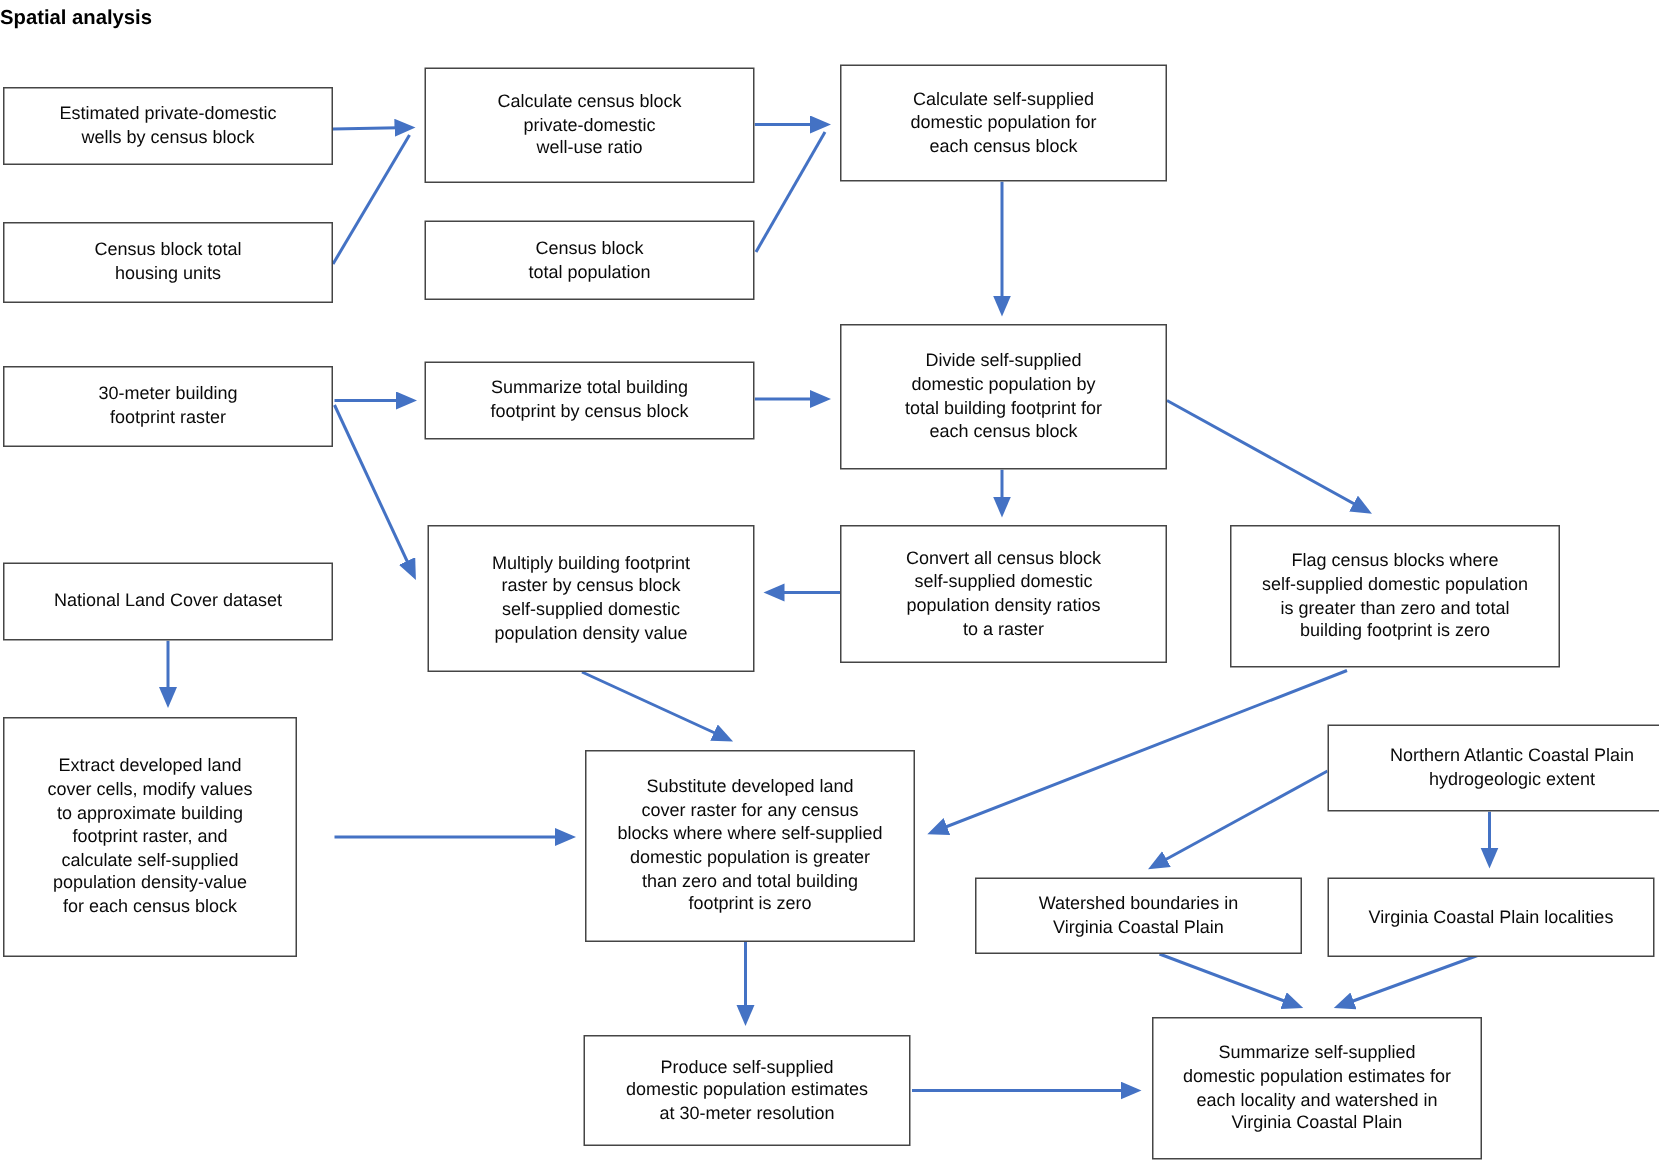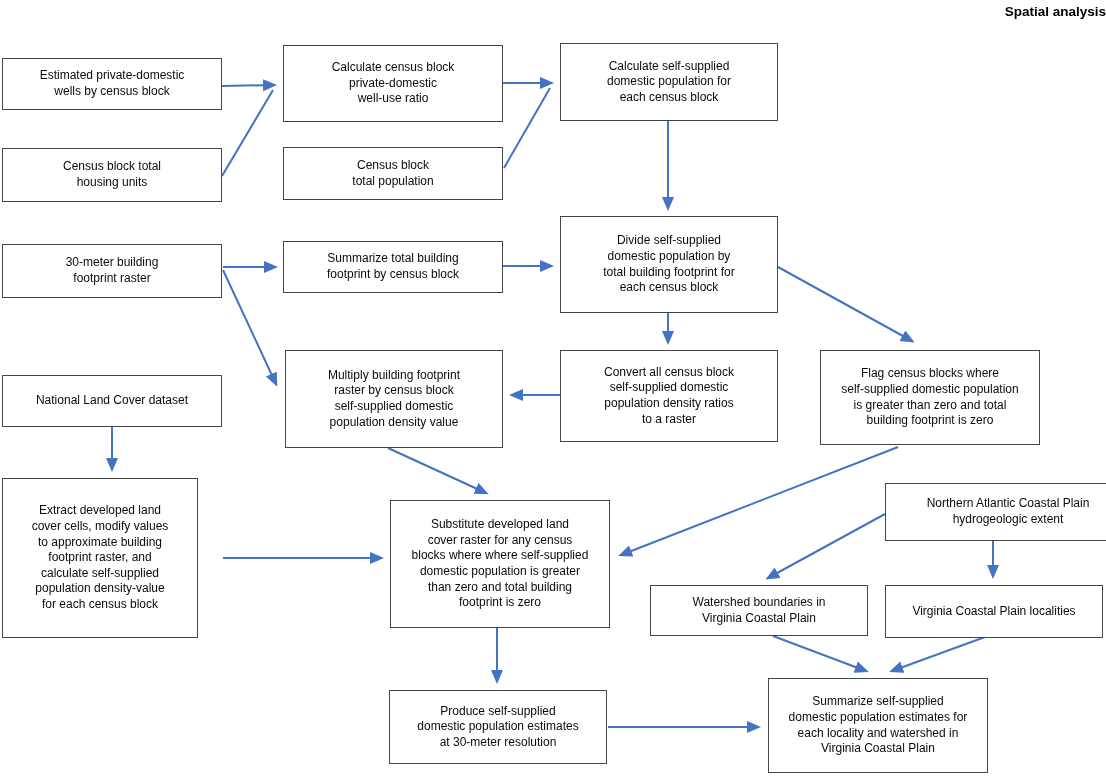--- a/index.html
+++ b/index.html
@@ -1,18 +1,18 @@
 <!DOCTYPE html>
 <html><head>
 <meta charset="utf-8">
 <style>
   html,body{margin:0;padding:0;background:#ffffff;}
   body{font-family:"Liberation Sans","DejaVu Sans",sans-serif;}
   #canvas{position:relative;width:1106px;height:777px;background:#ffffff;overflow:hidden;}
-  #title{position:absolute;left:0;top:4px;width:1106px;text-align:right;
+  #title{position:absolute;left:0;top:4px;width:1106px;text-align:left;
          font-size:13.5px;font-weight:bold;color:#000;}
   .box{position:absolute;box-sizing:border-box;border:1.5px solid #454545;background:#ffffff;
        display:flex;align-items:center;justify-content:center;text-align:center;
        font-size:12px;line-height:1.3;color:#0a0a0a;white-space:pre-line;padding:2px 3px;}
   #edges{position:absolute;left:0;top:0;pointer-events:none;}
   #edges line{stroke:#4472C4;stroke-width:2;fill:none;}
 </style>
 </head>
 <body>
 

